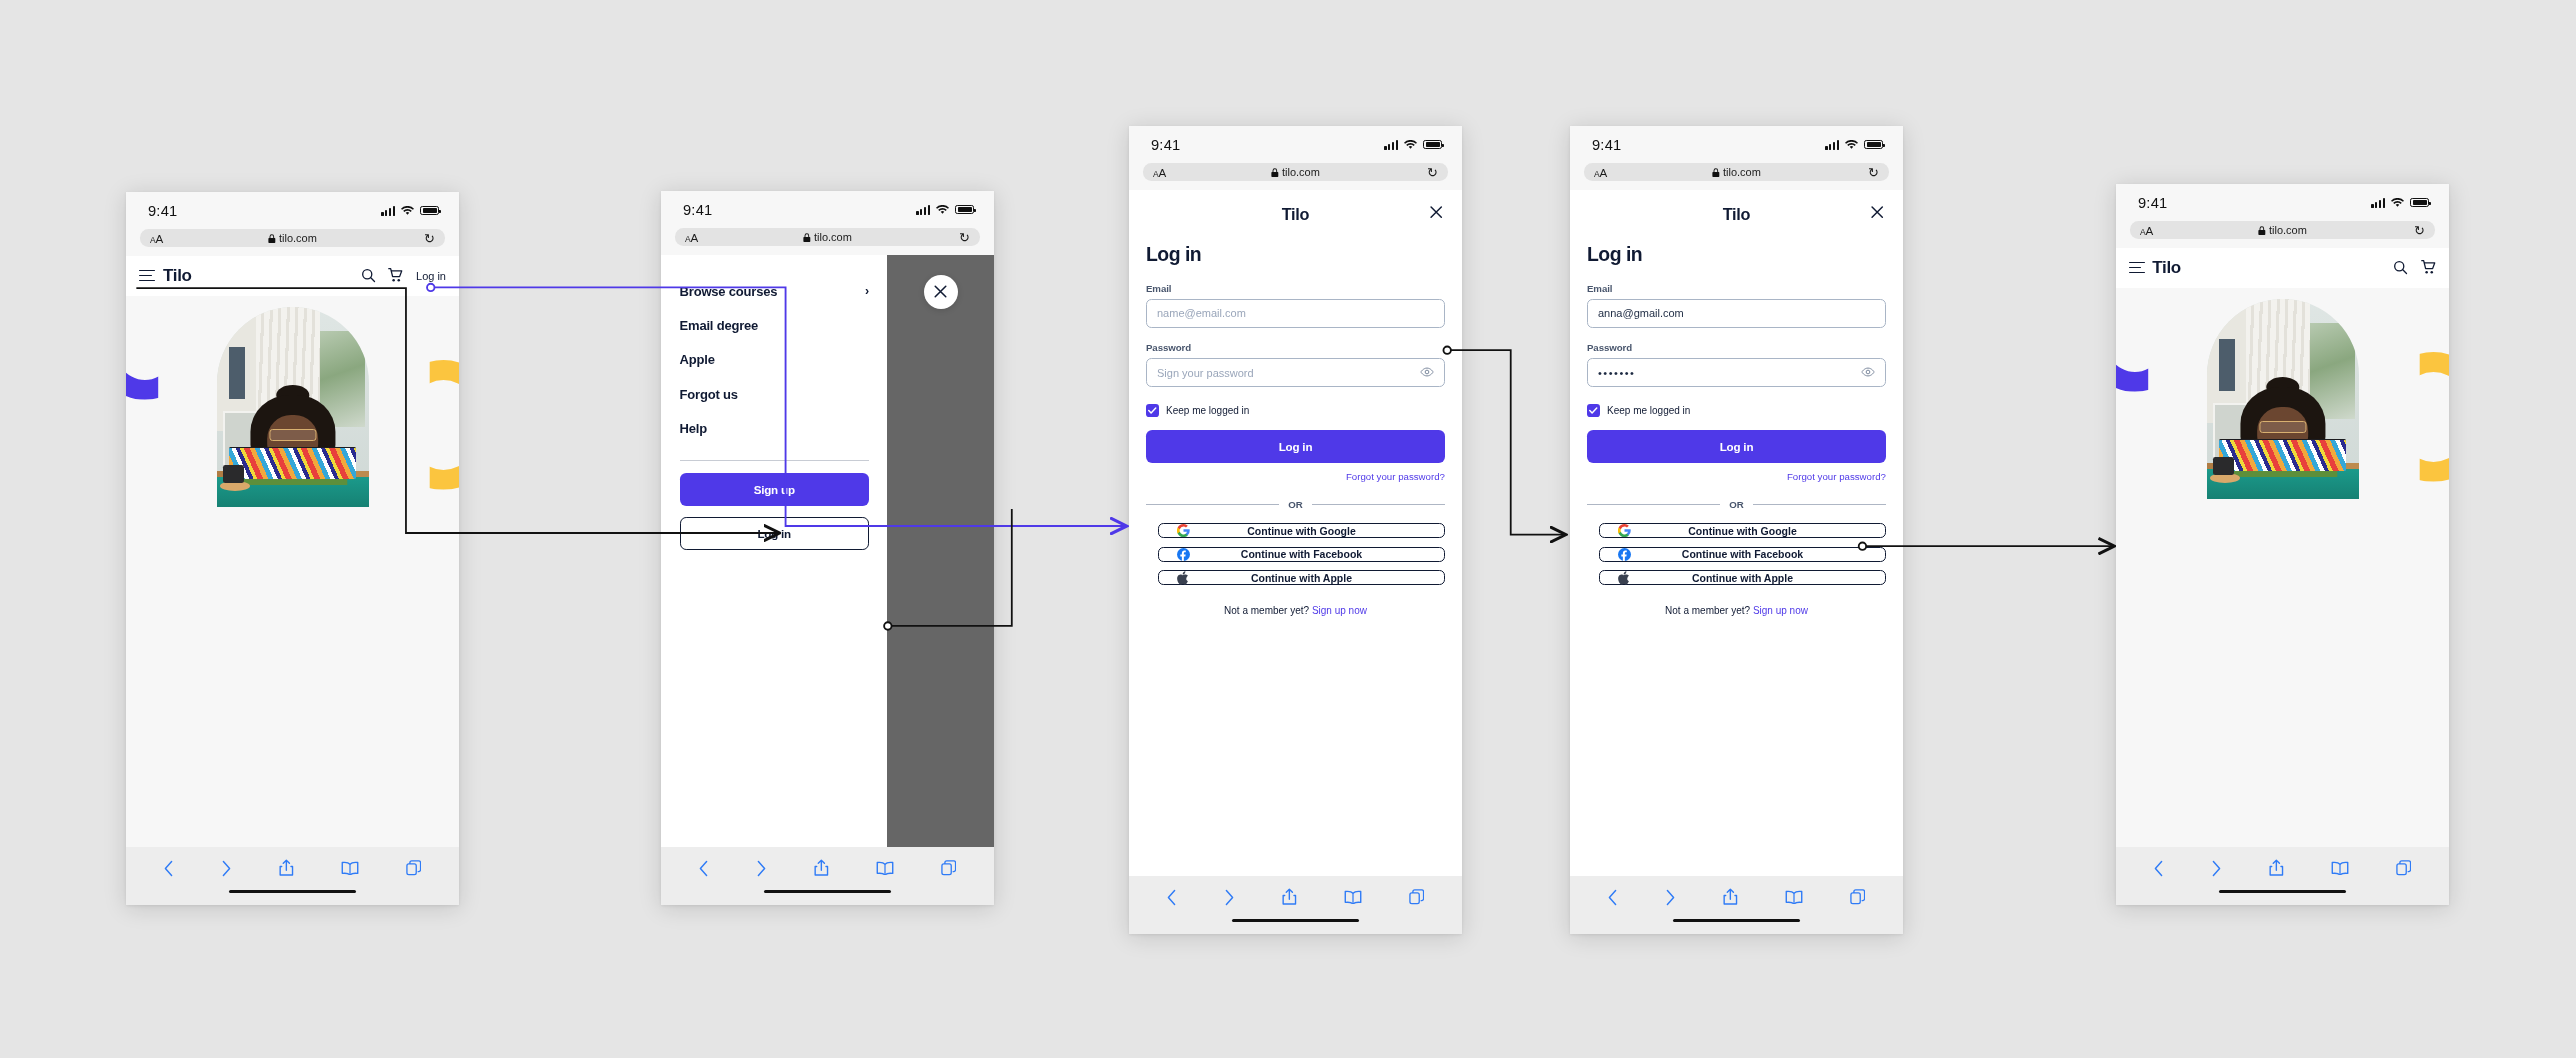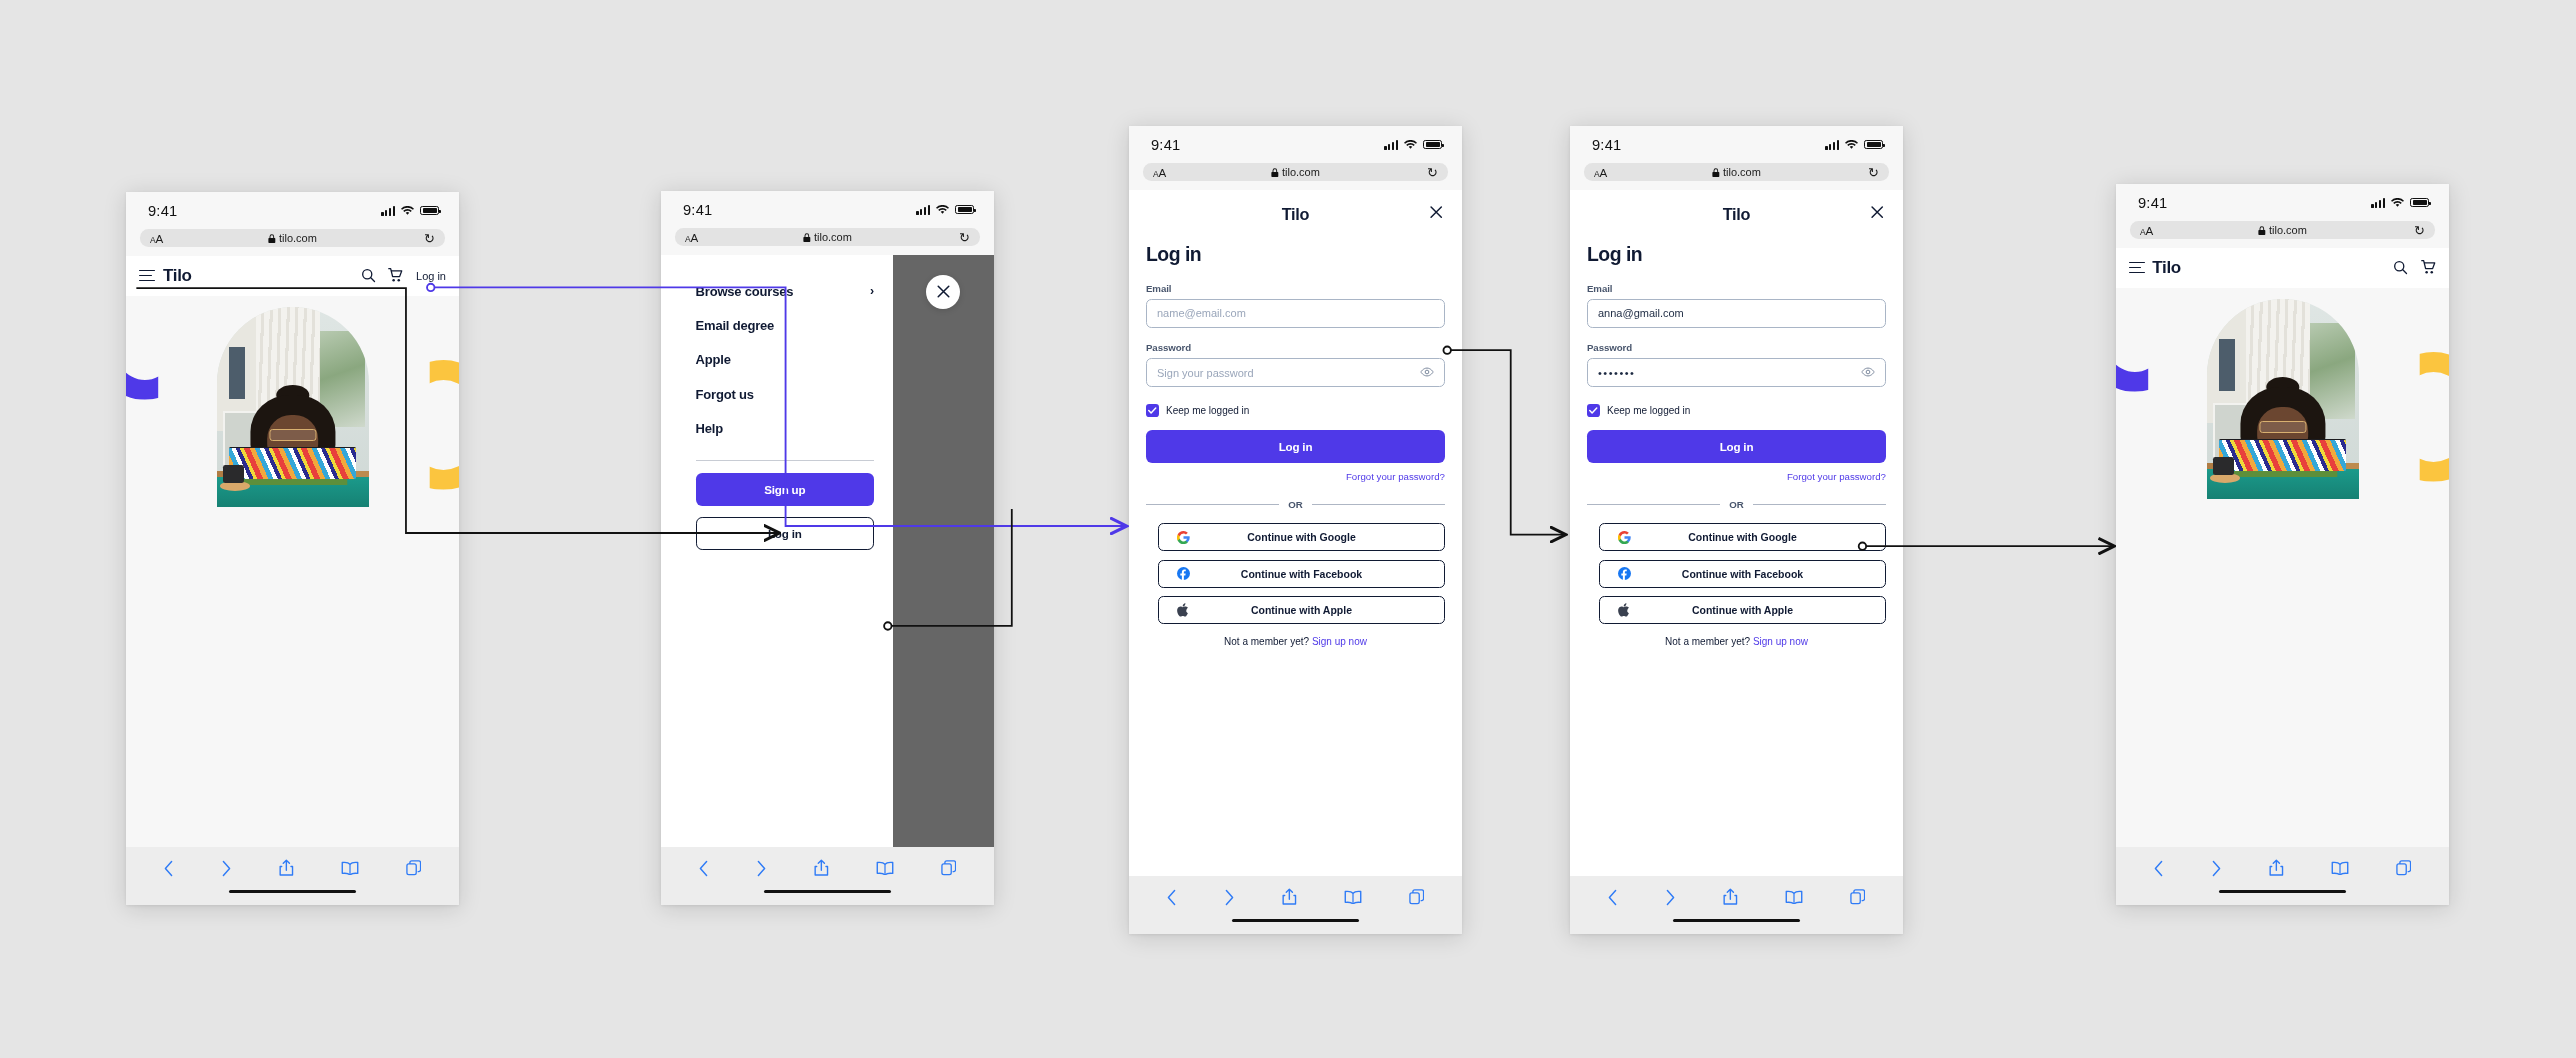--- a/index.html
+++ b/index.html
@@ -119,21 +119,21 @@
     border: 20px solid #fbc53f; border-radius:50%;
     clip-path: polygon(38% 0, 100% 0, 100% 100%, 38% 100%);
   }
   .headline {
     padding: 17px 13px 0; font-size: 23px; line-height: 1.13;
     font-weight: 800; color:#101a33; letter-spacing:-0.7px; background:#f7f7f7;
   }
   .hero-bg-fill { position:absolute; left:0; right:0; top:211px; bottom:0; background:#f7f7f7; }
 
   
-  .menu-layer { position:absolute; inset:0; display:flex;padding-left:16px; }
+  .menu-layer { position:absolute; inset:0; display:flex; }
   .menu-panel { flex: 0 0 68%; background:#fff; padding: 20px 18.6px 0; }
   .menu-dim { flex:1 1 auto; background:#666666; position:relative; }
   .close-btn {
     position:absolute; top: 20px; left: 50%; transform: translateX(-50%);
     width: 34px; height: 34px; border-radius:50%; background:#fff;
     display:flex; align-items:center; justify-content:center;
     box-shadow: 0 1.5px 6.2px rgba(0,0,0,.14);
   }
   .menu-item {
     display:flex; align-items:center; justify-content:space-between;
@@ -166,26 +166,26 @@
   .field .eye { margin-left:auto; }
   .field-gap { height: 14px; }
   .checkrow { display:flex; align-items:center; gap: 7px; margin: 17px 0 12.4px; }
   .cbox { width:13px; height:13px; border-radius:3.1px; background:#4f39e8; display:flex; align-items:center; justify-content:center; }
   .checkrow span { font-size: 10px; color:#101a33; }
   .forgot { text-align:right; font-size: 9.7px; color:#4f39e8; margin-top: 8.5px; }
   .or-row { display:flex; align-items:center; gap: 9.3px; margin: 17px 0 13px; }
   .or-row .line { flex:1; height:0.8px; background:#aeb6c4; }
   .or-row .or { font-size: 9.7px; color:#49566d; font-weight:600; }
   .social {
-    height: 28px; border:0.9px solid #101a33; border-radius:5.4px;
+    height: 15px; border:0.9px solid #101a33; border-radius:5.4px;
     display:flex; align-items:center; justify-content:center; position:relative;
     font-size: 10.5px; font-weight:700; color:#101a33; margin-bottom: 8.5px; margin-left: 12px;
   }
   .social .ico { position:absolute; left: 17px; width:14px; height:14px; display:flex; align-items:center; justify-content:center; }
-  .member { text-align:center; font-size: 10px; color:#101a33; margin-top: 12px; }
+  .member { text-align:center; font-size: 10px; color:#101a33; margin-top: 20px; }
   .member a { color:#4f39e8; text-decoration:none; }
 </style>
 </head>
 <body>
 
 <div id="canvas">
 
   <div class="phone" style="left:126px; top:192px; width:333px; height:713px;">
     <div class="statusbar">
       <div class="sb-time">9:41</div>

